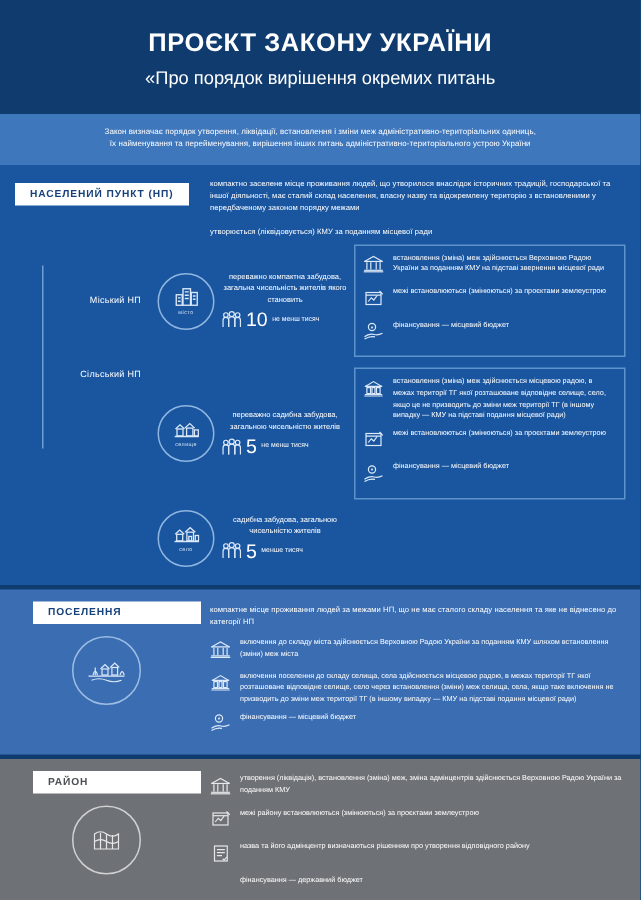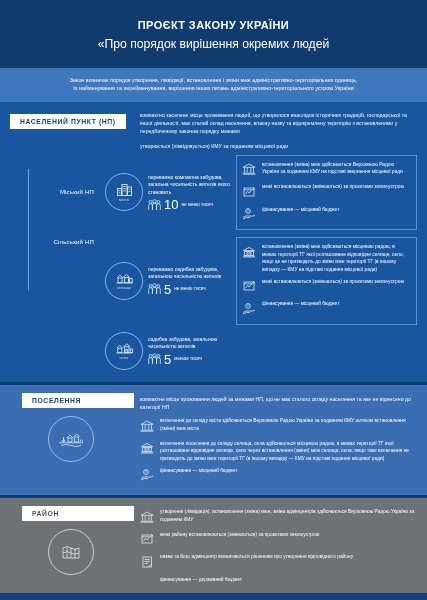--- a/index.html
+++ b/index.html
@@ -12,21 +12,21 @@
   .page { position: relative; width: 427px; height: 600px; background: #15427a; }
 
   
   .header {
     background: #0f3b6e;
     padding: 18px 14px 14px 14px;
     text-align: center;
   }
   .header .title-main {
     color: #ffffff;
-    font-size: 11px;
+    font-size: 17px;
     font-weight: bold;
     letter-spacing: 0.4px;
     line-height: 1.35;
   }
   .header .title-sub {
     color: #ffffff;
     font-size: 12.2px;
     line-height: 1.45;
     margin-top: 3px;
   }
@@ -105,21 +105,21 @@
     justify-content: center;
     margin: 0 5px;
   }
   .circle svg { display: block; }
   .circle .cap {
     color: #cfe0f4;
     font-size: 3.6px;
     letter-spacing: 0.3px;
     margin-top: 0.5px;
   }
-  .crit { width: 88px; flex: none; padding-right: 4px; }
+  .crit { width: 88px; flex: none; padding-right: 4px; text-align: center; }
   .crit .t { color: #ffffff; font-size: 5px; line-height: 1.5; }
   .crit .numline {
     display: flex; align-items: center; gap: 3px; margin-top: 2px;
   }
   .crit .num { color: #ffffff; font-size: 13px; font-weight: 300; line-height: 1; }
   .crit .qual { color: #ffffff; font-size: 4.6px; line-height: 1.35; }
 
   .panel {
     border: 1px solid #5f93cc;
     padding: 5px 6px 5px 5px;
@@ -151,21 +151,21 @@
 
   .lead-def { margin-bottom: 6px; padding-top: 2px; }
 </style>
 </head>
 <body>
 
 <div class="page">
 
   <div class="header">
     <div class="title-main">ПРОЄКТ ЗАКОНУ УКРАЇНИ</div>
-    <div class="title-sub">«Про порядок вирішення окремих людей</div>
+    <div class="title-sub">«Про порядок вирішення окремих питань</div>
   </div>
 
   <div class="intro">
     <p>Закон визначає порядок утворення, ліквідації, встановлення і зміни меж адміністративно-територіальних одиниць,</p>
     <p>їх найменування та перейменування, вирішення інших питань адміністративно-територіального устрою України</p>
   </div>
 
   <div class="section sec-np">
 
     <div class="np-top">

